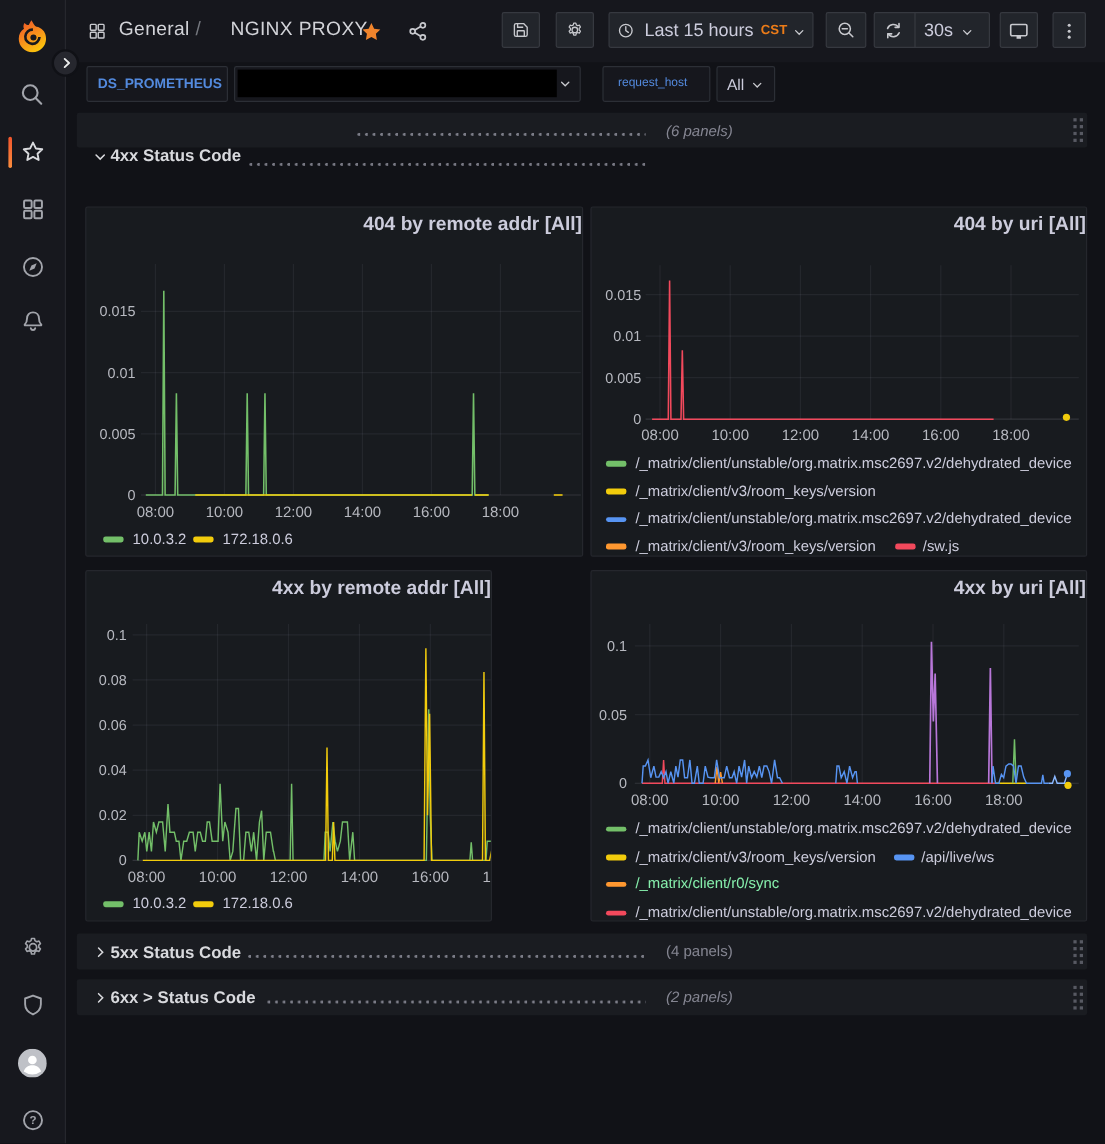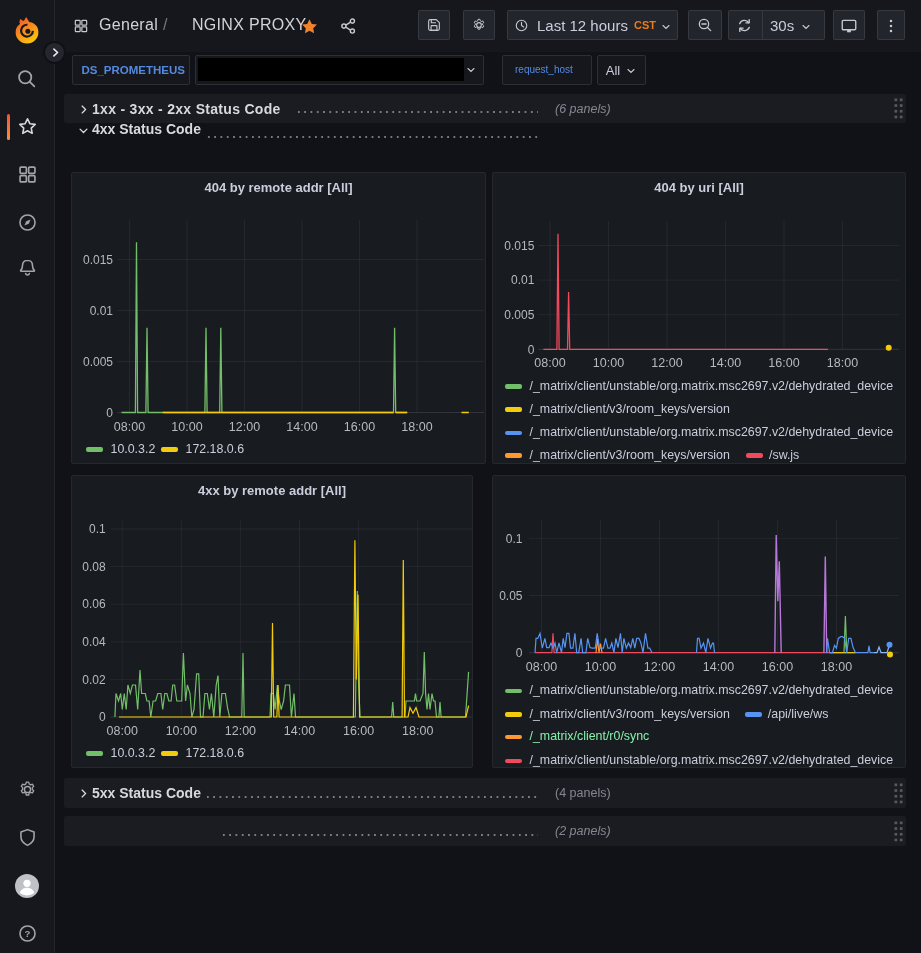--- a/index.html
+++ b/index.html
@@ -1,16 +1,16 @@
 <!DOCTYPE html>
 <html><head><meta charset="utf-8"><style>
 *{margin:0;padding:0;box-sizing:border-box}
 body{width:921px;height:953px;background:#111217;font-family:"Liberation Sans",sans-serif;position:relative;overflow:hidden}
 .panel{position:absolute;background:#181b1f;border:1px solid #25272d;border-radius:2px;overflow:hidden}
-.ptitle{position:absolute;left:0;top:0;width:100%;height:28px;line-height:30px;text-align:center;font-size:13px;font-weight:bold;color:#ccccdc}
+.ptitle{position:absolute;left:0;top:0;width:100%;height:28px;line-height:30px;text-align:right;font-size:16px;font-weight:bold;color:#ccccdc}
 .btn{position:absolute;top:10px;height:30px;background:#22252b;border:1px solid rgba(204,204,220,0.12);border-radius:2px}
 .vbox{position:absolute;top:55px;height:30px;border:1px solid #2c2f36;border-radius:2px;background:#16171d}
 svg{display:block}
 </style></head><body>
 
 <div style="position:absolute;left:55px;top:0;width:866px;height:52px;background:#16171d"></div>
 
 <svg style="position:absolute;left:73px;top:18px" width="16" height="16" viewBox="0 0 24 24" fill="none">
     <rect x="3.5" y="3.5" width="7.2" height="7.2" rx="1" stroke="#c8c9ce" stroke-width="1.8"></rect>
     <rect x="13.3" y="3.5" width="7.2" height="7.2" rx="1" stroke="#c8c9ce" stroke-width="1.8"></rect>
@@ -41,21 +41,21 @@
 <svg style="position:absolute;left:471px;top:17px" width="16" height="16" viewBox="0 0 24 24" fill="none">
     <path d="M12 8.5a3.5 3.5 0 1 0 0 7 3.5 3.5 0 0 0 0-7z" stroke="#c8c9ce" stroke-width="1.7"></path>
     <path d="M10.6 3.5h2.8l.45 2.1 1.8 1.05 2.05-.7 1.4 2.45-1.6 1.45v2.1l1.6 1.45-1.4 2.45-2.05-.7-1.8 1.05-.45 2.1h-2.8l-.45-2.1-1.8-1.05-2.05.7-1.4-2.45 1.6-1.45v-2.1L4.9 8.4l1.4-2.45 2.05.7 1.8-1.05z" stroke="#c8c9ce" stroke-width="1.5" stroke-linejoin="round"></path>
   </svg>
 
 <div class="btn" style="left:507px;width:171px"></div>
 <svg style="position:absolute;left:514px;top:18px" width="15" height="15" viewBox="0 0 24 24" fill="none">
     <circle cx="12" cy="12" r="8.4" stroke="#c8c9ce" stroke-width="1.8"></circle>
     <path d="M12 6.8V12l3.4 2.4" stroke="#c8c9ce" stroke-width="1.8" stroke-linecap="round" fill="none"></path>
   </svg>
-<span style="position:absolute;left:537px;top:17px;font-size:15px;color:#ccccdc">Last 12 hours</span>
+<span style="position:absolute;left:537px;top:17px;font-size:15px;color:#ccccdc">Last 15 hours</span>
 <span style="position:absolute;left:634px;top:19px;font-size:11px;font-weight:bold;color:#eb7b18">CST</span>
 <svg style="position:absolute;left:660px;top:21px" width="12" height="12" viewBox="0 0 24 24">
     <path d="M6 9l6 6 6-6" stroke="#c8c9ce" stroke-width="2.2" fill="none" stroke-linecap="round"></path>
   </svg>
 
 <div class="btn" style="left:688px;width:34px"></div>
 <svg style="position:absolute;left:697px;top:17px" width="16" height="16" viewBox="0 0 24 24" fill="none">
     <circle cx="10.5" cy="10.5" r="7" stroke="#c8c9ce" stroke-width="1.9"></circle>
     <line x1="15.8" y1="15.8" x2="20.5" y2="20.5" stroke="#c8c9ce" stroke-width="1.9" stroke-linecap="round"></line>
     <line x1="7.3" y1="10.5" x2="13.7" y2="10.5" stroke="#c8c9ce" stroke-width="1.9" stroke-linecap="round"></line>
@@ -93,26 +93,20 @@
   </svg>
 <div class="vbox" style="left:502px;width:90px"></div>
 <span style="position:absolute;left:515px;top:64px;font-size:10px;font-weight:normal;color:#538ade">request_host</span>
 <div class="vbox" style="left:597px;width:49px"></div>
 <span style="position:absolute;left:605.8px;top:62.5px;font-size:13px;color:#ccccdc">All</span>
 <svg style="position:absolute;left:625px;top:64.5px" width="12" height="12" viewBox="0 0 24 24">
     <path d="M6 9l6 6 6-6" stroke="#c8c9ce" stroke-width="2.2" fill="none" stroke-linecap="round"></path>
   </svg>
 
 <div style="position:absolute;left:64px;top:94px;width:842px;height:29px;background:#1a1c21;border-radius:2px">
-<div style="position:absolute;left:14px;top:0;height:100%;display:flex;align-items:center;font-weight:bold;font-size:14px;letter-spacing:0.3px;color:#d8d9dd">
-      <svg width="11" height="11" viewBox="0 0 24 24" style="margin:1px 3px 0 0">
-        <path d="M9 4.5l7.5 7.5-7.5 7.5" stroke="#d8d9dd" stroke-width="2.8" fill="none" stroke-linecap="round"></path>
-      </svg>
-      <span>1xx - 3xx - 2xx Status Code</span>
-    </div>
 <span style="position:absolute;left:233px;width:241px;bottom:9px;height:4px;background-image:radial-gradient(circle 1.15px at 2px 2px, rgba(204,204,220,0.55) 99%, transparent 100%);background-size:6.3px 4px;background-repeat:repeat-x"></span>
     <span style="position:absolute;left:491px;top:50%;transform:translateY(-50%);font-size:12.5px;font-style:italic;color:rgba(204,204,220,0.6);font-weight:400">(6 panels)</span>
     <svg width="9" height="21" viewBox="0 0 9 21" style="position:absolute;right:3px;top:50%;margin-top:-10.5px">
       <rect x="0.5" y="0.5" width="2.7" height="2.7" fill="rgba(204,204,220,0.35)"></rect>
       <rect x="5.8" y="0.5" width="2.7" height="2.7" fill="rgba(204,204,220,0.35)"></rect>
       <rect x="0.5" y="6.2" width="2.7" height="2.7" fill="rgba(204,204,220,0.35)"></rect>
       <rect x="5.8" y="6.2" width="2.7" height="2.7" fill="rgba(204,204,220,0.35)"></rect>
       <rect x="0.5" y="11.9" width="2.7" height="2.7" fill="rgba(204,204,220,0.35)"></rect>
       <rect x="5.8" y="11.9" width="2.7" height="2.7" fill="rgba(204,204,220,0.35)"></rect>
       <rect x="0.5" y="17.6" width="2.7" height="2.7" fill="rgba(204,204,220,0.35)"></rect>
@@ -142,20 +136,26 @@
       <rect x="5.8" y="0.5" width="2.7" height="2.7" fill="rgba(204,204,220,0.35)"></rect>
       <rect x="0.5" y="6.2" width="2.7" height="2.7" fill="rgba(204,204,220,0.35)"></rect>
       <rect x="5.8" y="6.2" width="2.7" height="2.7" fill="rgba(204,204,220,0.35)"></rect>
       <rect x="0.5" y="11.9" width="2.7" height="2.7" fill="rgba(204,204,220,0.35)"></rect>
       <rect x="5.8" y="11.9" width="2.7" height="2.7" fill="rgba(204,204,220,0.35)"></rect>
       <rect x="0.5" y="17.6" width="2.7" height="2.7" fill="rgba(204,204,220,0.35)"></rect>
       <rect x="5.8" y="17.6" width="2.7" height="2.7" fill="rgba(204,204,220,0.35)"></rect>
     </svg>
   </div>
 <div style="position:absolute;left:64px;top:816px;width:842px;height:30px;background:#1a1c21;border-radius:2px">
+<div style="position:absolute;left:14px;top:0;height:100%;display:flex;align-items:center;font-weight:bold;font-size:14px;letter-spacing:0px;color:#d8d9dd">
+      <svg width="11" height="11" viewBox="0 0 24 24" style="margin:1px 3px 0 0">
+        <path d="M9 4.5l7.5 7.5-7.5 7.5" stroke="#d8d9dd" stroke-width="2.8" fill="none" stroke-linecap="round"></path>
+      </svg>
+      <span>6xx &gt; Status Code</span>
+    </div>
 <span style="position:absolute;left:158px;width:316px;bottom:9px;height:4px;background-image:radial-gradient(circle 1.15px at 2px 2px, rgba(204,204,220,0.55) 99%, transparent 100%);background-size:6.3px 4px;background-repeat:repeat-x"></span>
     <span style="position:absolute;left:491px;top:50%;transform:translateY(-50%);font-size:12.5px;font-style:italic;color:rgba(204,204,220,0.6);font-weight:400">(2 panels)</span>
     <svg width="9" height="21" viewBox="0 0 9 21" style="position:absolute;right:3px;top:50%;margin-top:-10.5px">
       <rect x="0.5" y="0.5" width="2.7" height="2.7" fill="rgba(204,204,220,0.35)"></rect>
       <rect x="5.8" y="0.5" width="2.7" height="2.7" fill="rgba(204,204,220,0.35)"></rect>
       <rect x="0.5" y="6.2" width="2.7" height="2.7" fill="rgba(204,204,220,0.35)"></rect>
       <rect x="5.8" y="6.2" width="2.7" height="2.7" fill="rgba(204,204,220,0.35)"></rect>
       <rect x="0.5" y="11.9" width="2.7" height="2.7" fill="rgba(204,204,220,0.35)"></rect>
       <rect x="5.8" y="11.9" width="2.7" height="2.7" fill="rgba(204,204,220,0.35)"></rect>
       <rect x="0.5" y="17.6" width="2.7" height="2.7" fill="rgba(204,204,220,0.35)"></rect>
@@ -226,21 +226,21 @@
     <span style="position:absolute;left:36.5px;top:205.5px;font-size:12.4px;color:#ccccdc;white-space:nowrap">/_matrix/client/unstable/org.matrix.msc2697.v2/dehydrated_device</span>
     <span style="position:absolute;left:12px;top:234.3px;width:17px;height:4.5px;border-radius:2px;background:#f2cc0c"></span>
     <span style="position:absolute;left:36.5px;top:228.8px;font-size:12.4px;color:#ccccdc;white-space:nowrap">/_matrix/client/v3/room_keys/version</span>
     <span style="position:absolute;left:12px;top:257.6px;width:17px;height:4.5px;border-radius:2px;background:#5794f2"></span>
     <span style="position:absolute;left:36.5px;top:252.1px;font-size:12.4px;color:#ccccdc;white-space:nowrap">/_matrix/client/unstable/org.matrix.msc2697.v2/dehydrated_device</span>
     <span style="position:absolute;left:12px;top:280.0px;width:17px;height:4.5px;border-radius:2px;background:#ff9830"></span>
     <span style="position:absolute;left:36.5px;top:274.5px;font-size:12.4px;color:#ccccdc;white-space:nowrap">/_matrix/client/v3/room_keys/version</span>
     <span style="position:absolute;left:253px;top:280px;width:17px;height:4.5px;border-radius:2px;background:#f2495c"></span>
     <span style="position:absolute;left:276px;top:274.5px;font-size:12.4px;color:#ccccdc">/sw.js</span>
   </div>
-<div class="panel" style="left:71px;top:475px;width:402px;height:293px">
+<div class="panel" style="left:71px;top:475px;width:339px;height:293px">
 <div class="ptitle">4xx by remote addr [All]</div>
 <svg width="415" height="293" viewBox="0 0 415 293" style="position:absolute;left:0;top:0">
       <line x1="38.5" y1="241" x2="412" y2="241" stroke="rgba(204,204,220,0.15)" stroke-width="1"></line>
       <line x1="38.5" y1="203.4" x2="412" y2="203.4" stroke="rgba(204,204,220,0.07)" stroke-width="1"></line>
       <line x1="38.5" y1="165.8" x2="412" y2="165.8" stroke="rgba(204,204,220,0.07)" stroke-width="1"></line>
       <line x1="38.5" y1="128.2" x2="412" y2="128.2" stroke="rgba(204,204,220,0.07)" stroke-width="1"></line>
       <line x1="38.5" y1="90.6" x2="412" y2="90.6" stroke="rgba(204,204,220,0.07)" stroke-width="1"></line>
       <line x1="38.5" y1="53" x2="412" y2="53" stroke="rgba(204,204,220,0.07)" stroke-width="1"></line>
       <line x1="50.2" y1="44" x2="50.2" y2="241" stroke="rgba(204,204,220,0.07)" stroke-width="1"></line>
       <line x1="109.3" y1="44" x2="109.3" y2="241" stroke="rgba(204,204,220,0.07)" stroke-width="1"></line>
@@ -262,20 +262,21 @@
       <text x="345.7" y="259" text-anchor="middle" font-size="12.5" fill="#b7b9c0">18:00</text>
       <path d="M42.9 241L44 217.5L46.5 225L48.7 217.5L50.3 233.5L52.3 217.5L54.2 233.5L55.9 209L58.3 217.5L60.4 209L63.5 209L65.7 233.5L68 194L69.6 217.5L71.6 217.5L73.3 217.5L74.9 225L77.1 225L78.8 241L81.1 225L83.6 225L85.8 217.5L88.9 217.5L90.7 233.5L92.8 217.5L94.9 217.5L96.8 225L99.1 225L100.7 209L102.6 209L104.8 225L107 225L109.7 225L111.4 177.1L113.6 225L115.4 209L118 217.5L119.8 241L122 233.5L124.6 197.8L126.7 197.8L128.5 241L131 241L132.9 217.5L135.3 217.5L137.5 233.5L139.4 217.5L141.8 241L144.2 209L146 199.6L147.8 241L149.9 217.5L151.9 217.5L153.4 217.5L155.8 233.5L156 233.5L157.5 241L169.8 241L171 177.1L172.2 241L198 241L199 217.5L201.4 217.5L203.1 233.5L205.4 209L207.3 225L209.2 233.5L211.6 225L213.4 209L215 209L217.5 209L219.4 241L222 217.5L222 217.5L223.5 241L283.3 241L285.3 115L286.5 203.4L288 241L319.7 241L319.6 241L320.7 226L321.8 241L333 241L334 225L340.5 225L342.4 225L343.5 217.5L344.6 225L348 225L351 217.5L352.3 176.1L353.6 217.5L355 233.5L356.5 217.5L358 233.5L360 217.5L361.5 225L363 225L364.5 241L366.5 241L366.9 241L368 226L369.1 241L393.5 241L396.6 195.9" stroke="#73bf69" stroke-width="1.2" fill="none"></path>
       <path d="M47 241L199.3 241L200.5 147L201.7 241L204.9 241L206 209L207.1 241L281.4 241L282.9 64.3L284.3 203.4L286 118.8L287.6 241L330.1 241L331.3 84L332.5 241L336 241L338 231.6L341 237.2L344 231.6L347 241L394 241L396.6 229.7" stroke="#f2cc0c" stroke-width="1.2" fill="none"></path>
     </svg>
 <span style="position:absolute;left:14px;top:275.0px;width:17px;height:4.5px;border-radius:2px;background:#73bf69"></span>
     <span style="position:absolute;left:38.5px;top:269.5px;font-size:12.4px;color:#ccccdc;white-space:nowrap">10.0.3.2</span>
     <span style="position:absolute;left:89px;top:275.0px;width:17px;height:4.5px;border-radius:2px;background:#f2cc0c"></span>
     <span style="position:absolute;left:113.5px;top:269.5px;font-size:12.4px;color:#ccccdc;white-space:nowrap">172.18.0.6</span>
   </div>
 <div class="panel" style="left:492px;top:475px;width:414px;height:293px">
+<div class="ptitle">4xx by uri [All]</div>
 <svg width="414" height="293" viewBox="0 0 414 293" style="position:absolute;left:0;top:0">
       <line x1="36" y1="176.7" x2="406" y2="176.7" stroke="rgba(204,204,220,0.15)" stroke-width="1"></line>
       <line x1="36" y1="119.5" x2="406" y2="119.5" stroke="rgba(204,204,220,0.07)" stroke-width="1"></line>
       <line x1="36" y1="62.3" x2="406" y2="62.3" stroke="rgba(204,204,220,0.07)" stroke-width="1"></line>
       <line x1="48.5" y1="44" x2="48.5" y2="176.7" stroke="rgba(204,204,220,0.07)" stroke-width="1"></line>
       <line x1="107.5" y1="44" x2="107.5" y2="176.7" stroke="rgba(204,204,220,0.07)" stroke-width="1"></line>
       <line x1="166.5" y1="44" x2="166.5" y2="176.7" stroke="rgba(204,204,220,0.07)" stroke-width="1"></line>
       <line x1="225.5" y1="44" x2="225.5" y2="176.7" stroke="rgba(204,204,220,0.07)" stroke-width="1"></line>
       <line x1="284.5" y1="44" x2="284.5" y2="176.7" stroke="rgba(204,204,220,0.07)" stroke-width="1"></line>
       <line x1="343.5" y1="44" x2="343.5" y2="176.7" stroke="rgba(204,204,220,0.07)" stroke-width="1"></line>

